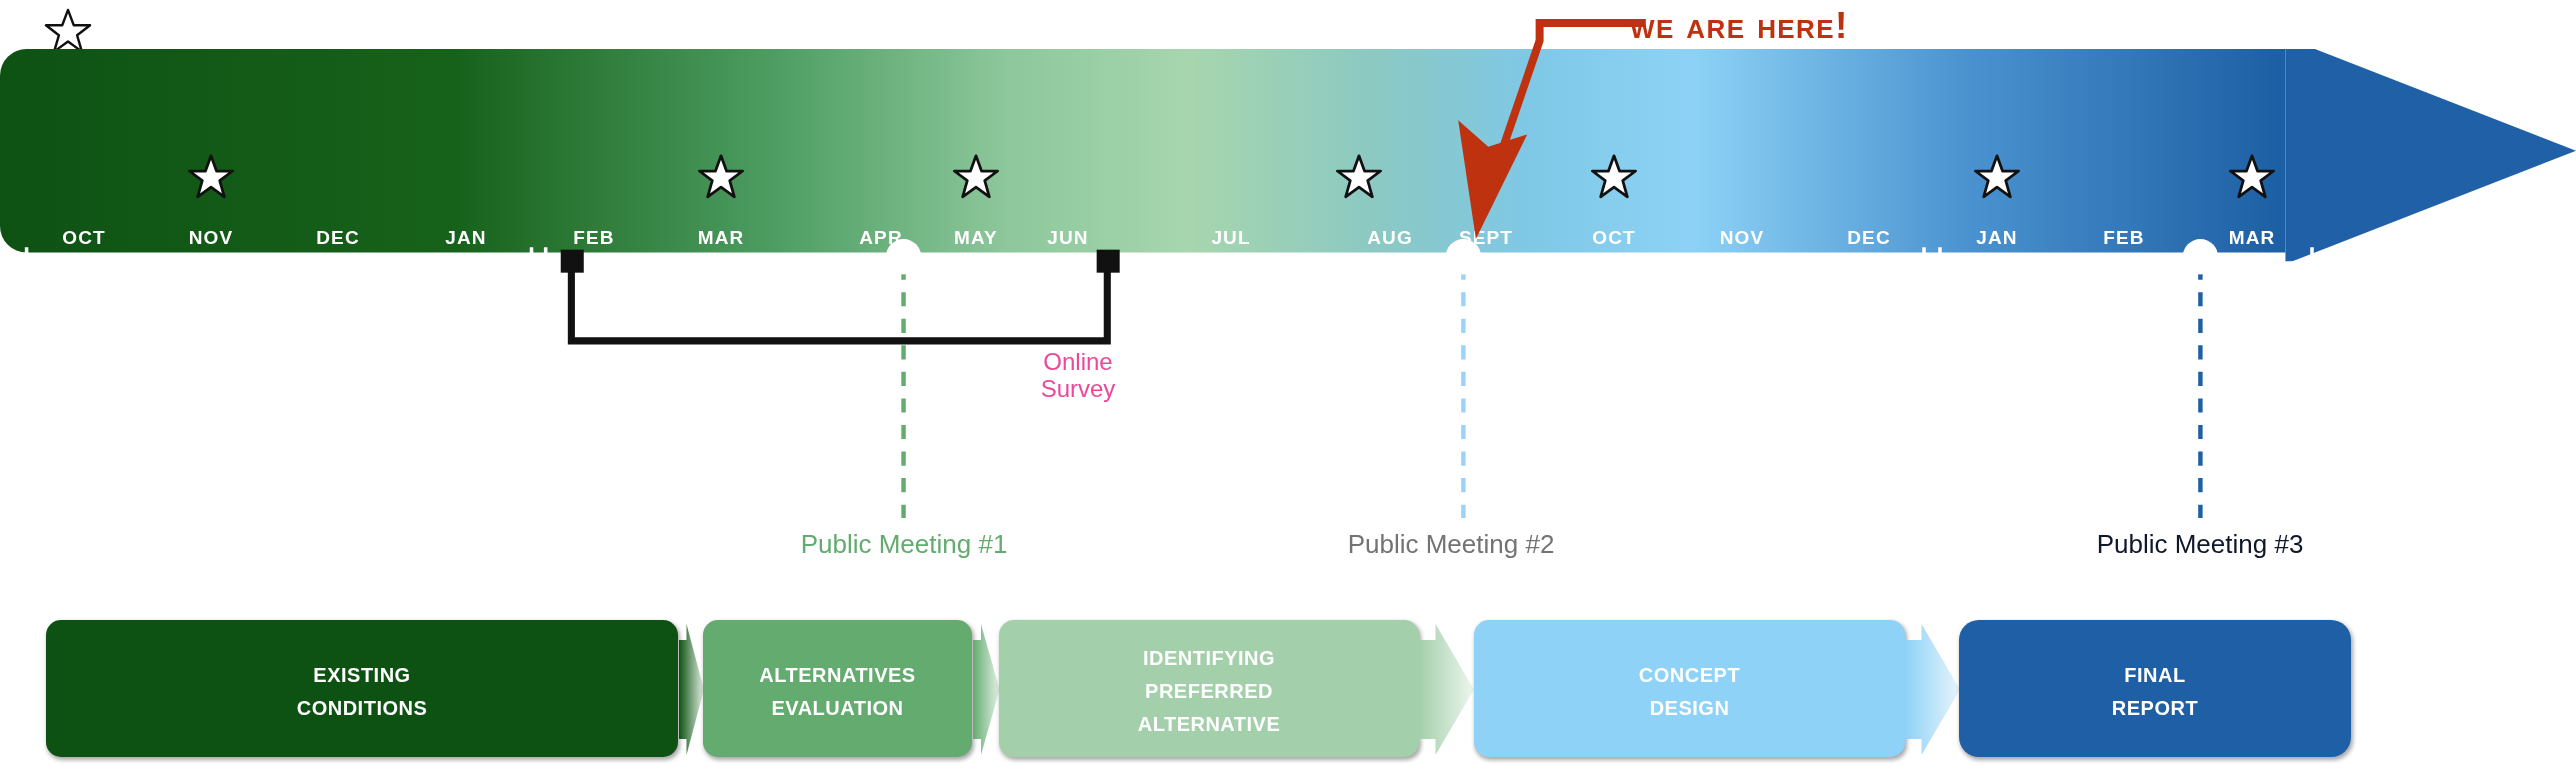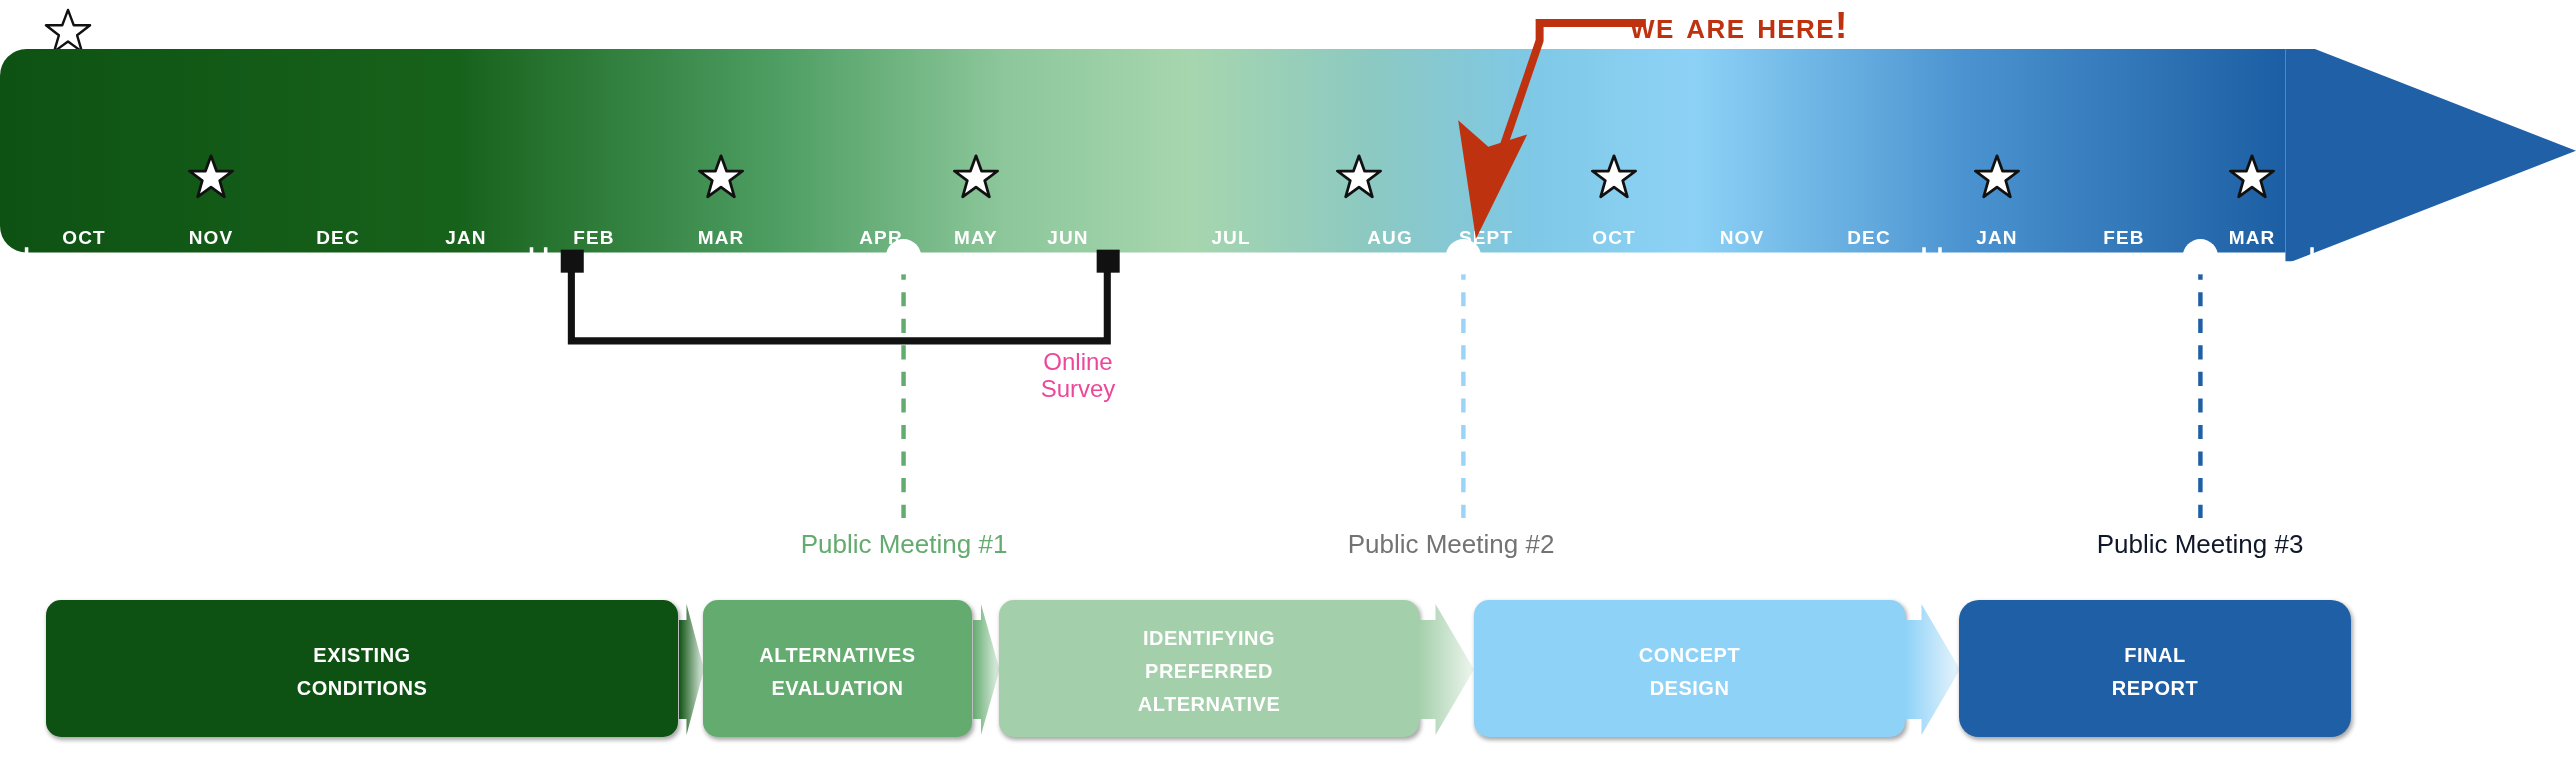--- a/index.html
+++ b/index.html
@@ -51,21 +51,21 @@
     left:985px;top:348px;width:186px;text-align:center;
     font-size:24px;line-height:1.14;color:#ec4899;white-space:pre-line;
   }
 
   .pm-label{
     position:absolute;top:529px;font-size:26px;white-space:nowrap;
     transform:translateX(-50%);
   }
 
   
-  #phases{left:0;top:600px;width:2208px;height:142px;padding-left:8px;}
+  #phases{left:0;top:620px;width:2208px;height:142px;padding-left:8px;}
   .phase-box{
     position:absolute;top:0;height:137px;border-radius:15px;
     display:flex;align-items:center;justify-content:center;
     box-shadow:1.8px 2.7px 4.4px rgba(0,0,0,.35);
   }
   .phase-text{
     color:#fff;font-size:29px;font-weight:700;line-height:1.13;
     text-align:center;white-space:pre-line;letter-spacing:0.5px;
     font-variant:small-caps;text-transform:lowercase;
   }

